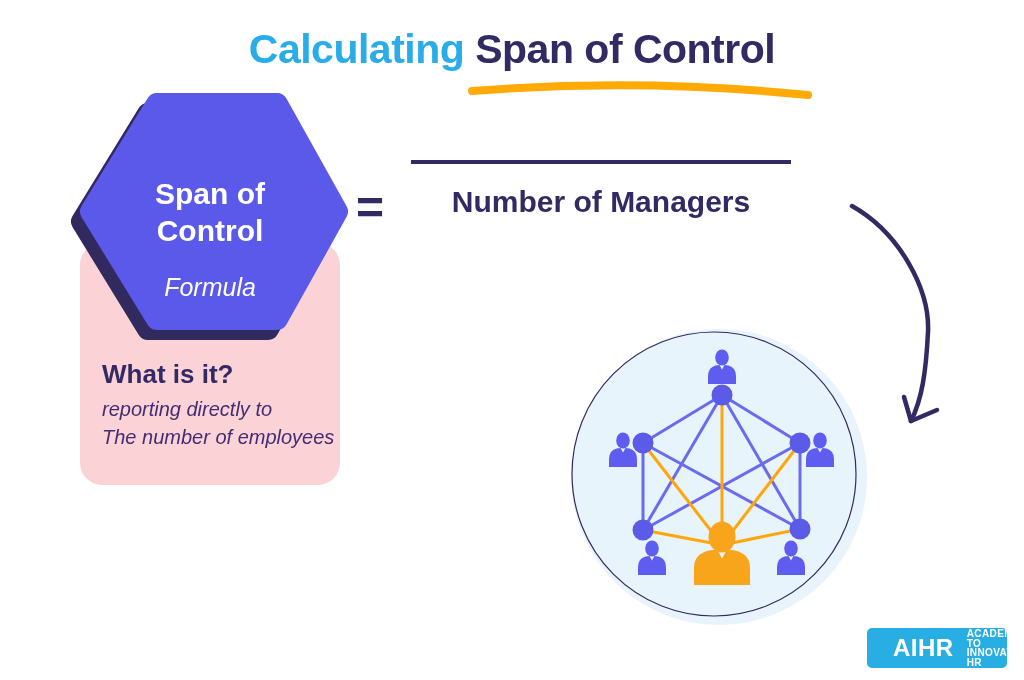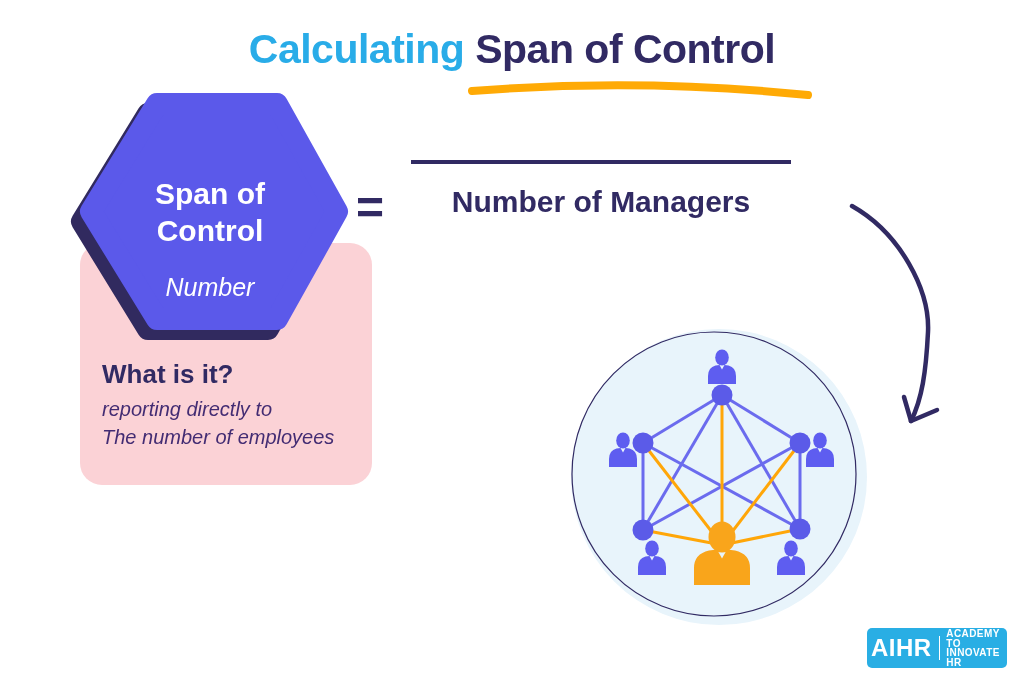--- a/index.html
+++ b/index.html
@@ -12,21 +12,21 @@
   .title {
     position:absolute; top:26px; left:0; width:100%;
     text-align:center; font-size:41px; font-weight:bold; letter-spacing:-0.5px;
   }
   .title-blue { color:#29ACE8; }
   .title-navy { color:#312A63; }
   .swoosh { position:absolute; left:462px; top:76px; width:356px; height:30px; }
 
   
   .def-card {
-    position:absolute; left:80px; top:243px; width:292px; height:242px;
+    position:absolute; left:80px; top:243px; width:260px; height:242px;
     background:#FBD2D6; border-radius:22px; z-index:1;
   }
   .def-heading {
     position:absolute; left:22px; top:116px;
     font-size:26px; font-weight:bold; color:#312A63;
   }
   .def-body {
     position:absolute; left:22px; top:152px;
     font-size:20px; font-style:italic; color:#432C73; line-height:28px;
   }
@@ -55,21 +55,21 @@
   
   .arrow { position:absolute; left:840px; top:195px; width:120px; height:245px; }
   .network { position:absolute; left:555px; top:318px; width:330px; height:312px; }
 
   
   .logo {
     position:absolute; left:867px; top:628px; width:140px; height:40px;
     background:#29AEE4; border-radius:5px;
     display:flex; align-items:center; color:#ffffff;
   }
-  .logo-name { font-size:24px; font-weight:bold; margin-left:4px; letter-spacing:0.5px; }
+  .logo-name { font-size:24px; font-weight:bold; margin-left:26px; letter-spacing:0.5px; }
   .logo-divider { width:2px; height:24px; background:#ffffff; margin:0 6px 0 7px; }
   .logo-tag { font-size:10px; font-weight:bold; line-height:9.5px; letter-spacing:0.4px; }
 </style>
 </head>
 <body>
 
 <div class="canvas">
 
   <div class="title">
     <span class="title-blue">Calculating</span>
@@ -87,21 +87,21 @@
     </div>
   </div>
 
   <svg class="hex-wrap" viewBox="0 0 300 265">
     <path d="M31,126.5 L97,19 L217,19 L277,126.5 L217,234 L97,234 Z" transform="translate(-9,10)" fill="#312A5F" stroke="#312A5F" stroke-width="22" stroke-linejoin="round"></path>
     <path d="M31,126.5 L97,19 L217,19 L277,126.5 L217,234 L97,234 Z" fill="#5B59EA" stroke="#5B59EA" stroke-width="22" stroke-linejoin="round"></path>
   </svg>
   <div class="hex-text" style="left:60px; top:151px; position:absolute;margin-top:24px;">
     <div class="hex-line">Span of</div>
     <div class="hex-line">Control</div>
-    <div class="hex-sub">Number</div>
+    <div class="hex-sub">Formula</div>
   </div>
 
   <div class="equals">=</div>
   <div class="formula">
     <div class="frac-line"></div>
     <div class="frac-den">Number of Managers</div>
   </div>
 
   <svg class="arrow" viewBox="0 0 120 245">
     <path d="M12,11 C60,38 90,95 88,137 C86,177 82,204 71,226" fill="none" stroke="#312A63" stroke-width="4.5" stroke-linecap="round"></path>

